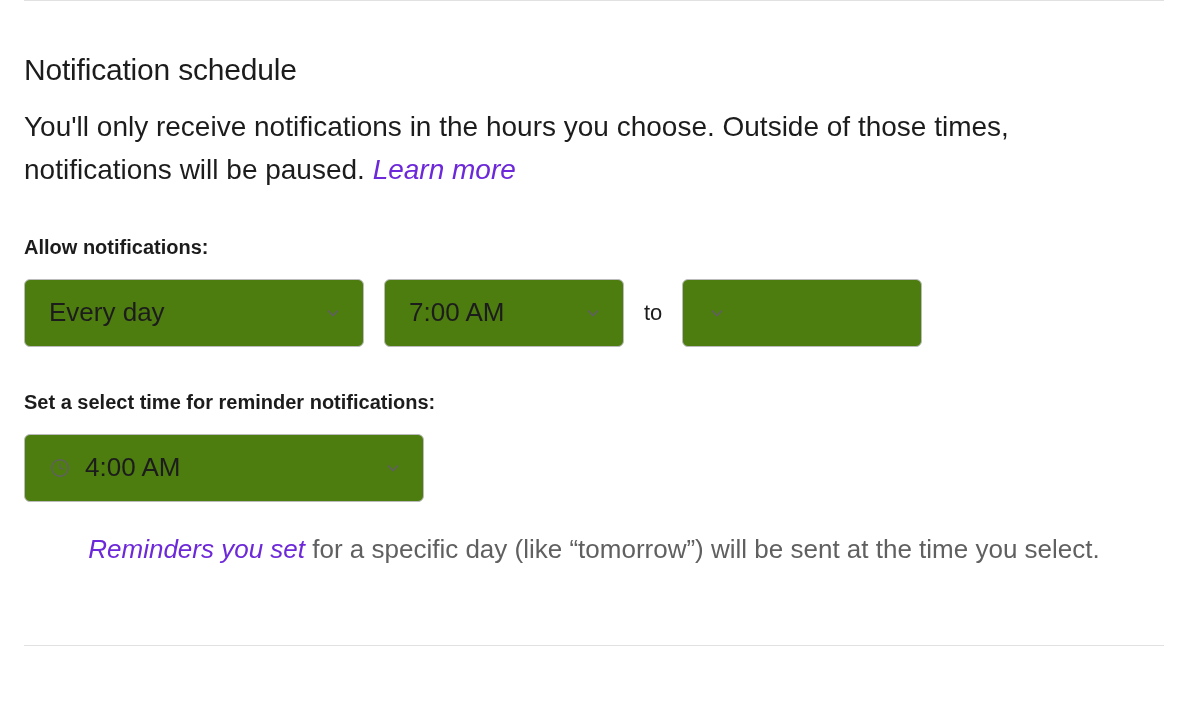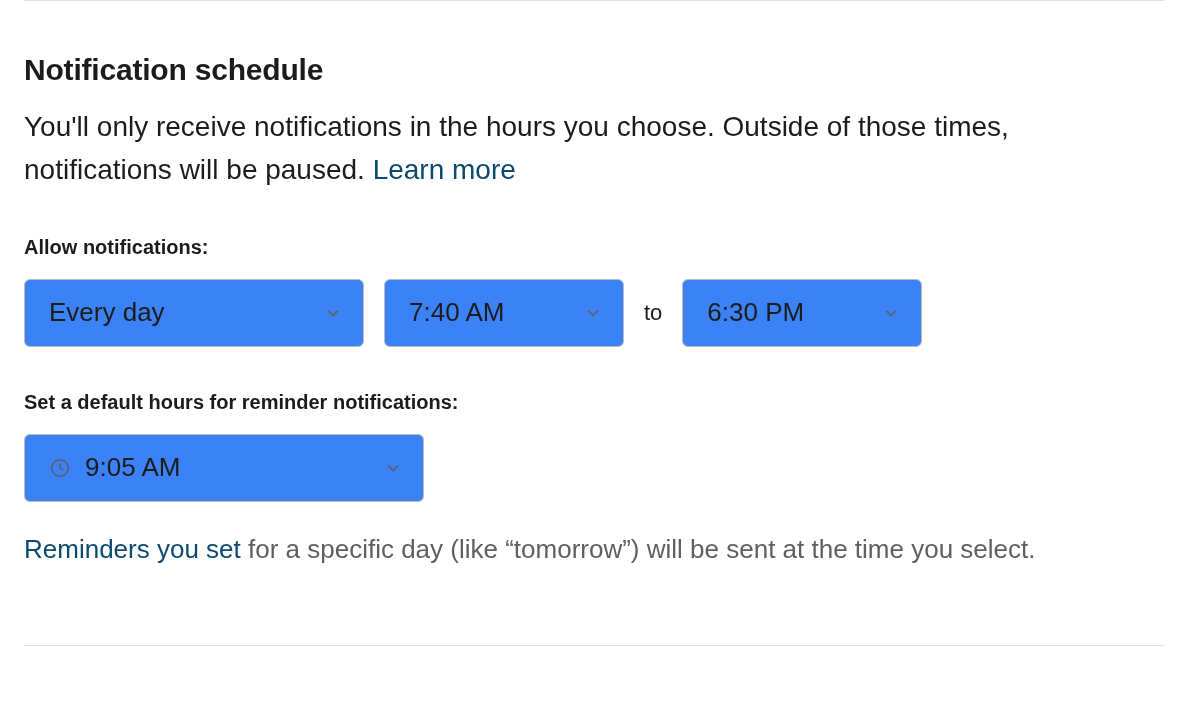--- a/index.html
+++ b/index.html
@@ -20,36 +20,37 @@
     height: 1px;
     background: #e1e1e1;
     margin: 0;
   }
   .section {
     padding-top: 52px;
     padding-bottom: 40px;
   }
   .heading {
     font-size: 30px;
-    font-weight: 700;
+    font-weight: 400;
     margin: 0 0 18px 0;
     color: #1d1c1d;
     letter-spacing: -0.2px;
   }
   .description {
     font-size: 28px;
     font-weight: 400;
     line-height: 1.55;
     margin: 0 0 44px 0;
     color: #1d1c1d;
   }
   .link {
-    color: #0c4a6e;
+    color: #6d28d9;
     text-decoration: none;
     cursor: pointer;
+    font-style: italic;
   }
   .label {
     font-size: 20px;
     font-weight: 800;
     margin: 0 0 20px 0;
     display: block;
     color: #1d1c1d;
   }
   .row {
     display: flex;
@@ -57,21 +58,21 @@
     gap: 20px;
     margin-bottom: 44px;
     flex-wrap: wrap;
   }
   .select {
     display: inline-flex;
     align-items: center;
     justify-content: space-between;
     border: 1px solid #bbbbbb;
     border-radius: 6px;
-    background: #3b82f6;
+    background: #4d7c0f;
     height: 68px;
     padding: 0 20px 0 24px;
     font-size: 26px;
     color: #1d1c1d;
     cursor: pointer;
     gap: 18px;
   }
   .select.wide1 { min-width: 340px; }
   .select.wide2 { min-width: 240px; }
   .select.wide3 { min-width: 240px; }
@@ -103,20 +104,21 @@
     stroke: #616061;
     stroke-width: 1.6;
     fill: none;
     flex-shrink: 0;
   }
   .footnote {
     font-size: 26px;
     line-height: 1.5;
     color: #616061;
     margin: 28px 0 36px 0;
+    text-align: center;
   }
 </style>
 </head>
 <body>
 
 <div class="container">
   <div class="divider"></div>
 
   <div class="section">
 
@@ -130,46 +132,45 @@
 
     <div class="row">
       <div class="select wide1">
         <span class="value">Every day</span>
         <svg class="chevron" viewBox="0 0 24 24">
             <polyline points="6 9 12 15 18 9"></polyline>
           </svg>
       </div>
 
       <div class="select wide2">
-        <span class="value">7:40 AM</span>
+        <span class="value">7:00 AM</span>
         <svg class="chevron" viewBox="0 0 24 24">
             <polyline points="6 9 12 15 18 9"></polyline>
           </svg>
       </div>
 
       <span class="to-text">to</span>
 
       <div class="select wide3">
-        <span class="value">6:30 PM</span>
         <svg class="chevron" viewBox="0 0 24 24">
             <polyline points="6 9 12 15 18 9"></polyline>
           </svg>
       </div>
     </div>
 
-    <div class="label">Set a default hours for reminder notifications:</div>
+    <div class="label">Set a select time for reminder notifications:</div>
 
     <div class="row" style="margin-bottom:0">
       <div class="select wide4">
         <span class="clock-wrap">
           <svg class="clock-icon" viewBox="0 0 24 24">
             <circle cx="12" cy="12" r="9"></circle>
             <polyline points="12 7 12 12 15.5 13.5"></polyline>
           </svg>
-          <span class="value">9:05 AM</span>
+          <span class="value">4:00 AM</span>
         </span>
         <svg class="chevron" viewBox="0 0 24 24">
             <polyline points="6 9 12 15 18 9"></polyline>
           </svg>
       </div>
     </div>
 
     <p class="footnote">
       <a class="link">Reminders you set</a><span> for a specific day (like “tomorrow”) will be sent at the time you select.</span>
     </p>

